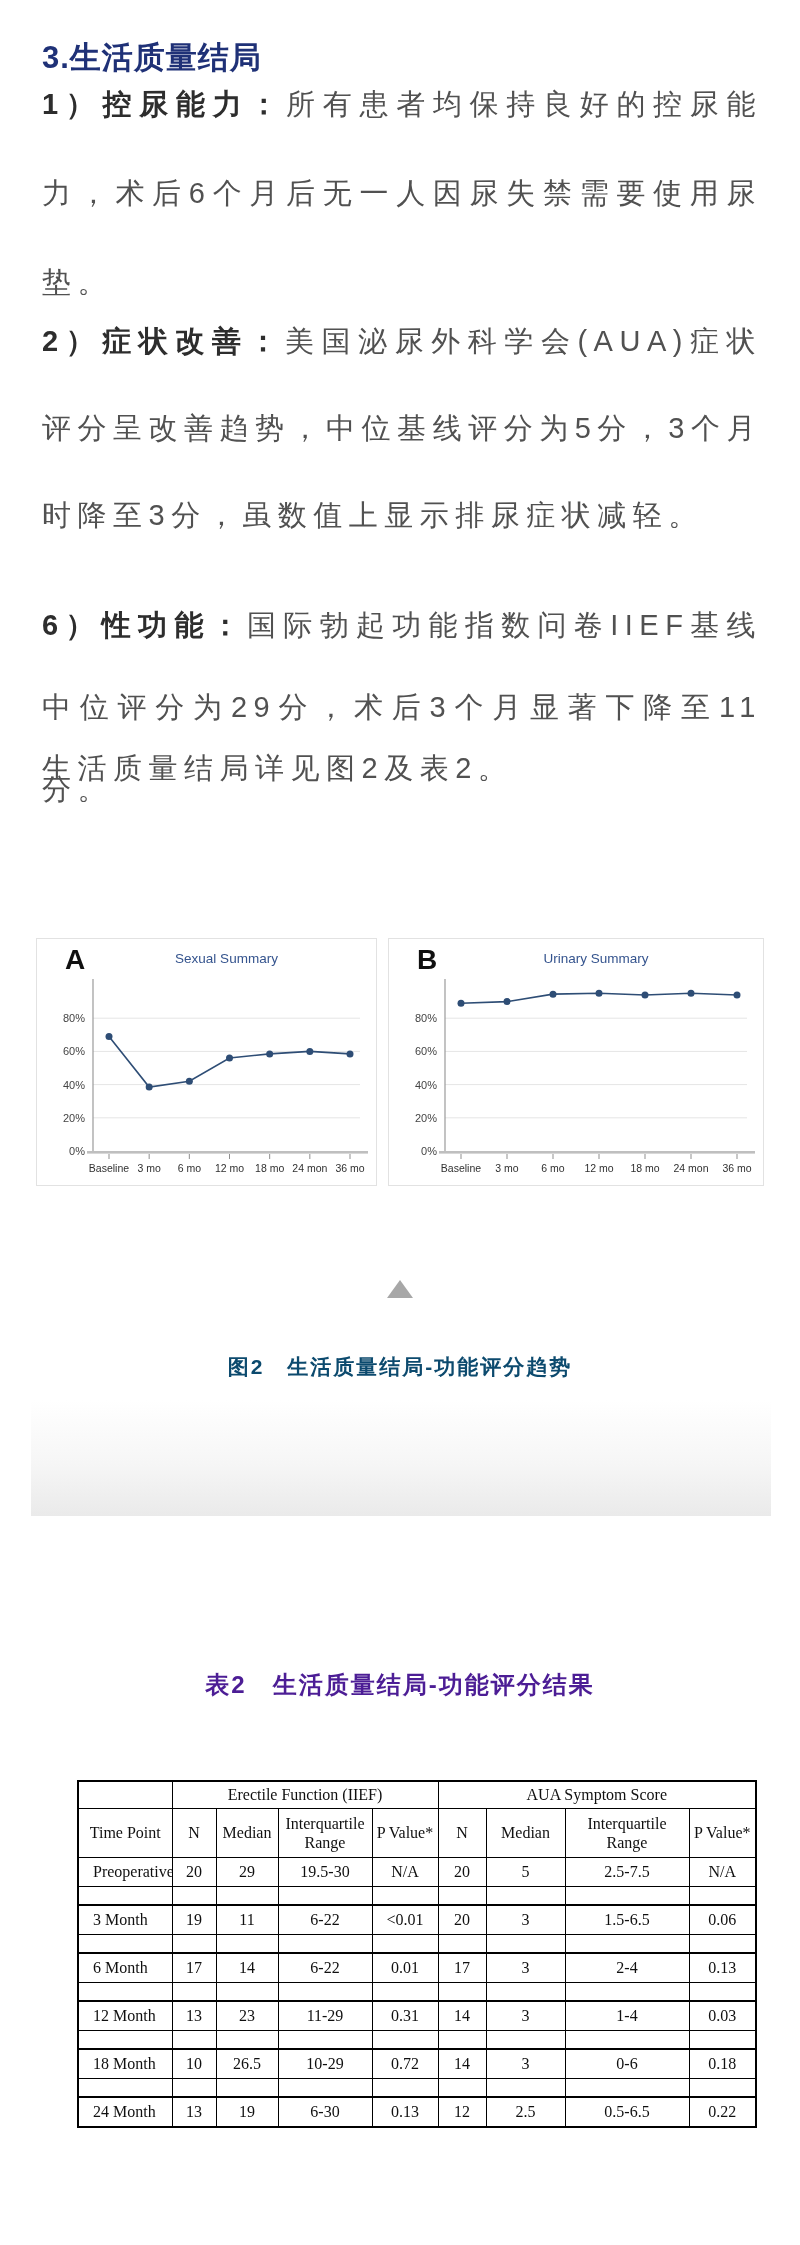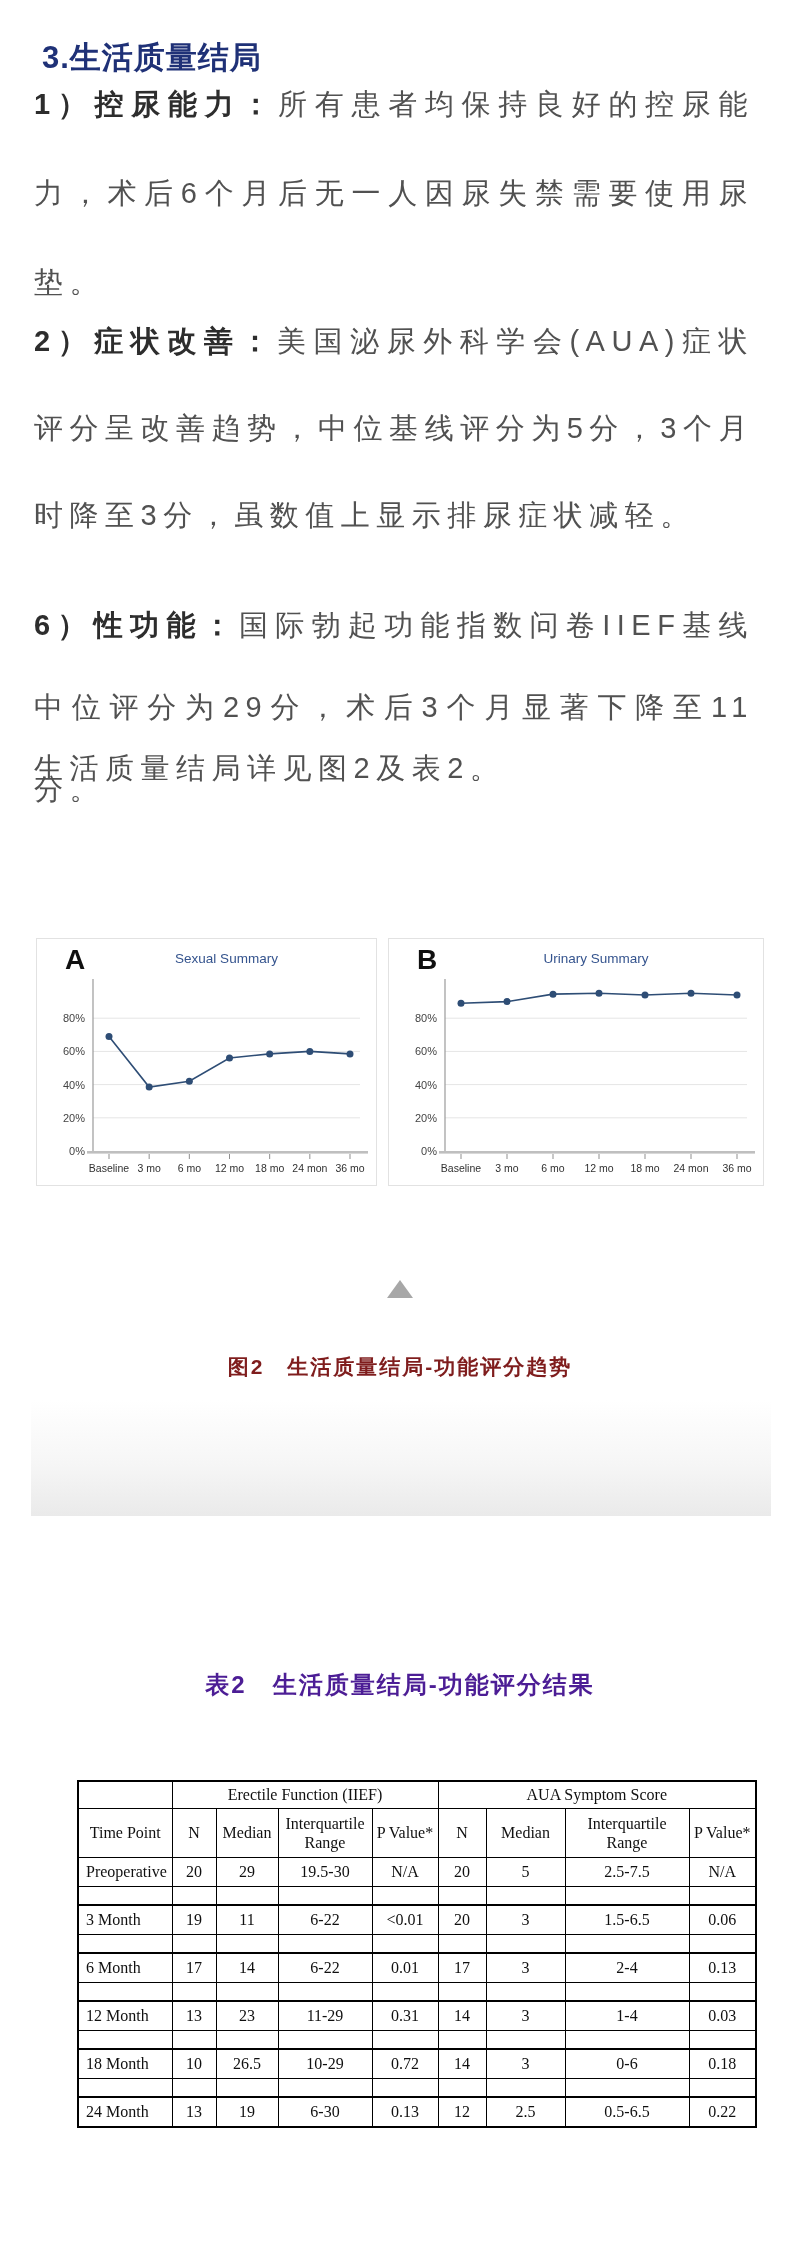--- a/index.html
+++ b/index.html
@@ -1,47 +1,47 @@
 <!DOCTYPE html>
 <html><head>
 <meta charset="utf-8">
 <style>
   html,body{margin:0;padding:0;background:#ffffff;}
   .page{position:relative;width:800px;height:2245px;background:#ffffff;overflow:hidden;
         font-family:"Liberation Sans",sans-serif;}
   .heading{position:absolute;left:42px;top:37px;margin:0;font-size:31px;line-height:42px;
            font-weight:700;color:#1f3177;letter-spacing:1px;}
-  .para{position:absolute;left:34px;width:720px;margin:0;font-size:29px;color:#515151;
+  .para{position:absolute;left:42px;width:720px;margin:0;font-size:29px;color:#515151;
         text-align:justify;letter-spacing:6.5px;}
   .para strong{color:#2d2d2d;font-weight:700;}
   .charts{position:absolute;left:36px;top:938px;width:728px;height:248px;display:flex;gap:11px;}
   .panel{position:relative;height:248px;background:#ffffff;border:1px solid #e2e2e2;
          box-sizing:border-box;}
   .panel-0{width:341px;}
   .panel-1{width:376px;}
   .panel-label{position:absolute;left:28px;top:5px;font-size:28px;font-weight:800;color:#101010;}
   .panel svg{position:absolute;left:0;top:0;}
   .triangle{position:absolute;left:387px;top:1280px;width:0;height:0;
             border-left:13px solid transparent;border-right:13px solid transparent;
             border-bottom:18px solid #a7a7a7;}
   .fig-caption{position:absolute;left:0;top:1352px;width:100%;text-align:center;
-               font-size:21px;line-height:30px;font-weight:700;color:#7f1d1d;letter-spacing:2px;}
+               font-size:21px;line-height:30px;font-weight:700;color:#0c4a6e;letter-spacing:2px;}
   .fade{position:absolute;left:31px;top:1400px;width:740px;height:116px;
         background:linear-gradient(180deg,#ffffff 0%,#f6f6f6 55%,#eaeaea 100%);}
   .table-caption{position:absolute;left:0;top:1668px;width:100%;text-align:center;
                  font-size:24px;line-height:34px;font-weight:700;color:#1f3177;letter-spacing:2px;}
   table.results{position:absolute;left:77px;top:1780px;width:678px;border-collapse:collapse;
                 font-family:"Liberation Serif",serif;font-size:16px;color:#101010;
                 table-layout:fixed;border:2px solid #000;}
   table.results th,table.results td{border:1px solid #000;font-weight:400;padding:1px 2px;
                 text-align:center;vertical-align:middle;overflow:hidden;}
   tr.group-row th{height:24px;}
   tr.col-row th{height:46px;line-height:1.2;}
   tr.data td{height:26px;}
-  tr.data td.tp{text-align:left;padding-left:7px;}
+  tr.data td.tp{text-align:left;padding-left:14px;}
   tr.spacer td{height:15px;border-bottom-width:2px;}
 </style>
 </head>
 <body>
 
 <div class="page">
 
   <h2 class="heading" style="color: rgb(31, 49, 119);">3.生活质量结局</h2>
 
   <div id="paragraphs">

